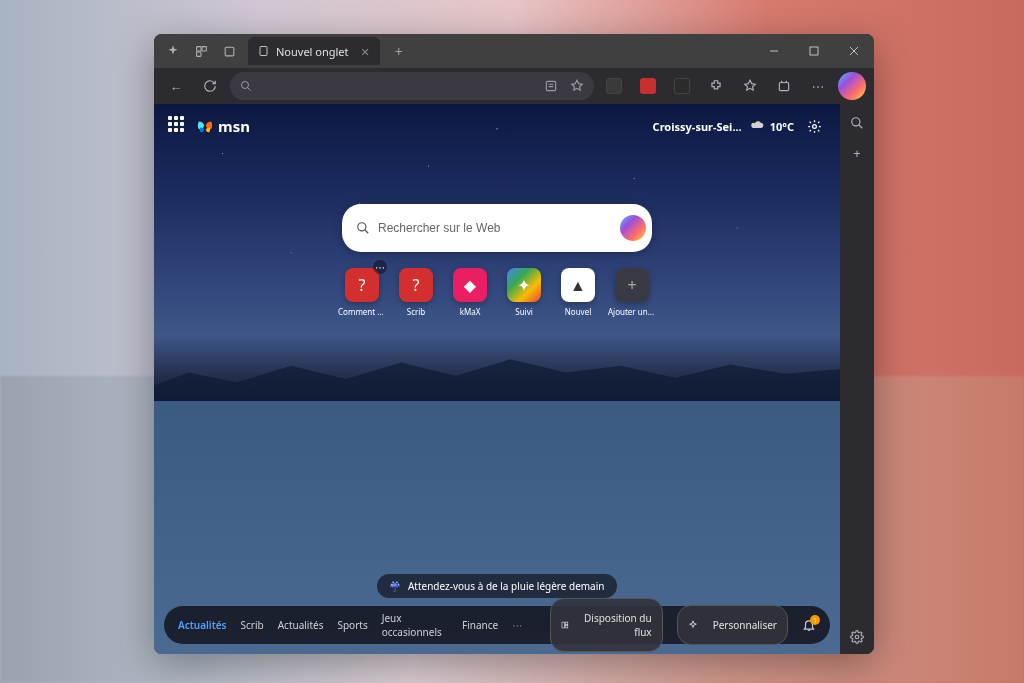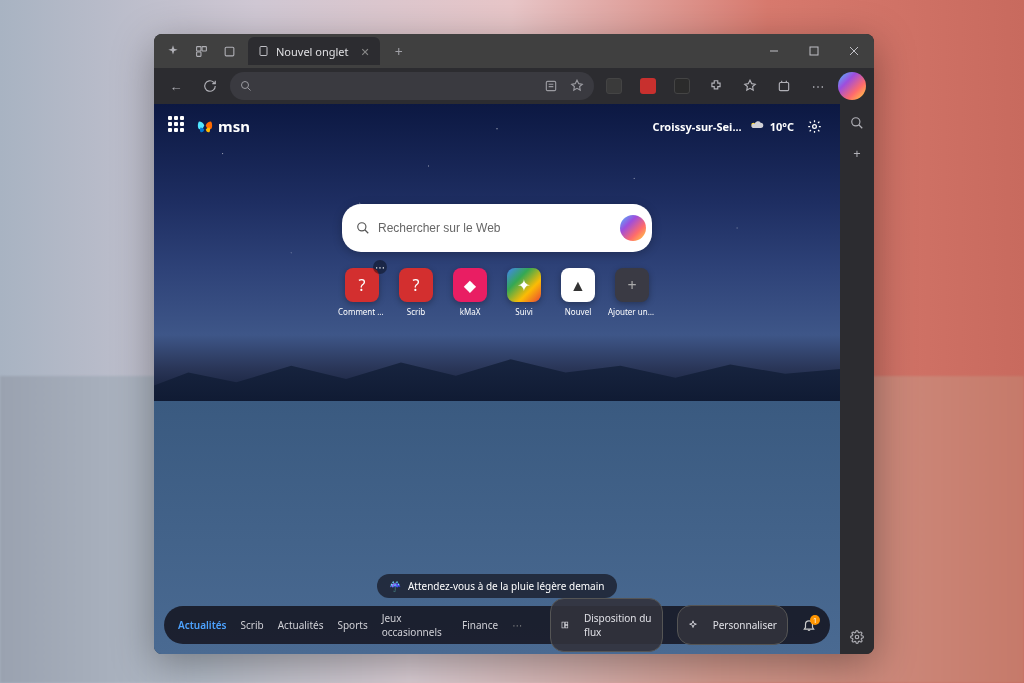--- a/index.html
+++ b/index.html
@@ -187,21 +187,21 @@
   padding: 0 14px;
   font-size:10px;
 }
 .footer-tab { color:#d0d0d6; cursor:pointer; }
 .footer-tab.active { color:#4da3ff; font-weight:600; }
 .footer-dots { color:#888; }
 .footer-btn {
   background: rgba(50,50,60,.9);
   border: 1px solid #555; border-radius: 14px;
   padding: 12px 10px; color:#e0e0e6; font-size:10px;
-  display:flex;align-items:center; gap:15px;
+  display:flex;align-items:center; gap:15px;text-align:right;
 }
 .notif-bell { position:relative; color:#ccc; font-size:13px; }
 .notif-badge {
   position:absolute; top:-3px; right:-4px;
   width:10px;height:10px; background:#ff9500; color:#fff;
   border-radius:50%; font-size:7px; display:flex;align-items:center;justify-content:center;
 }
 
 .sidebar {
   width: 34px; background:#2c2c30;

